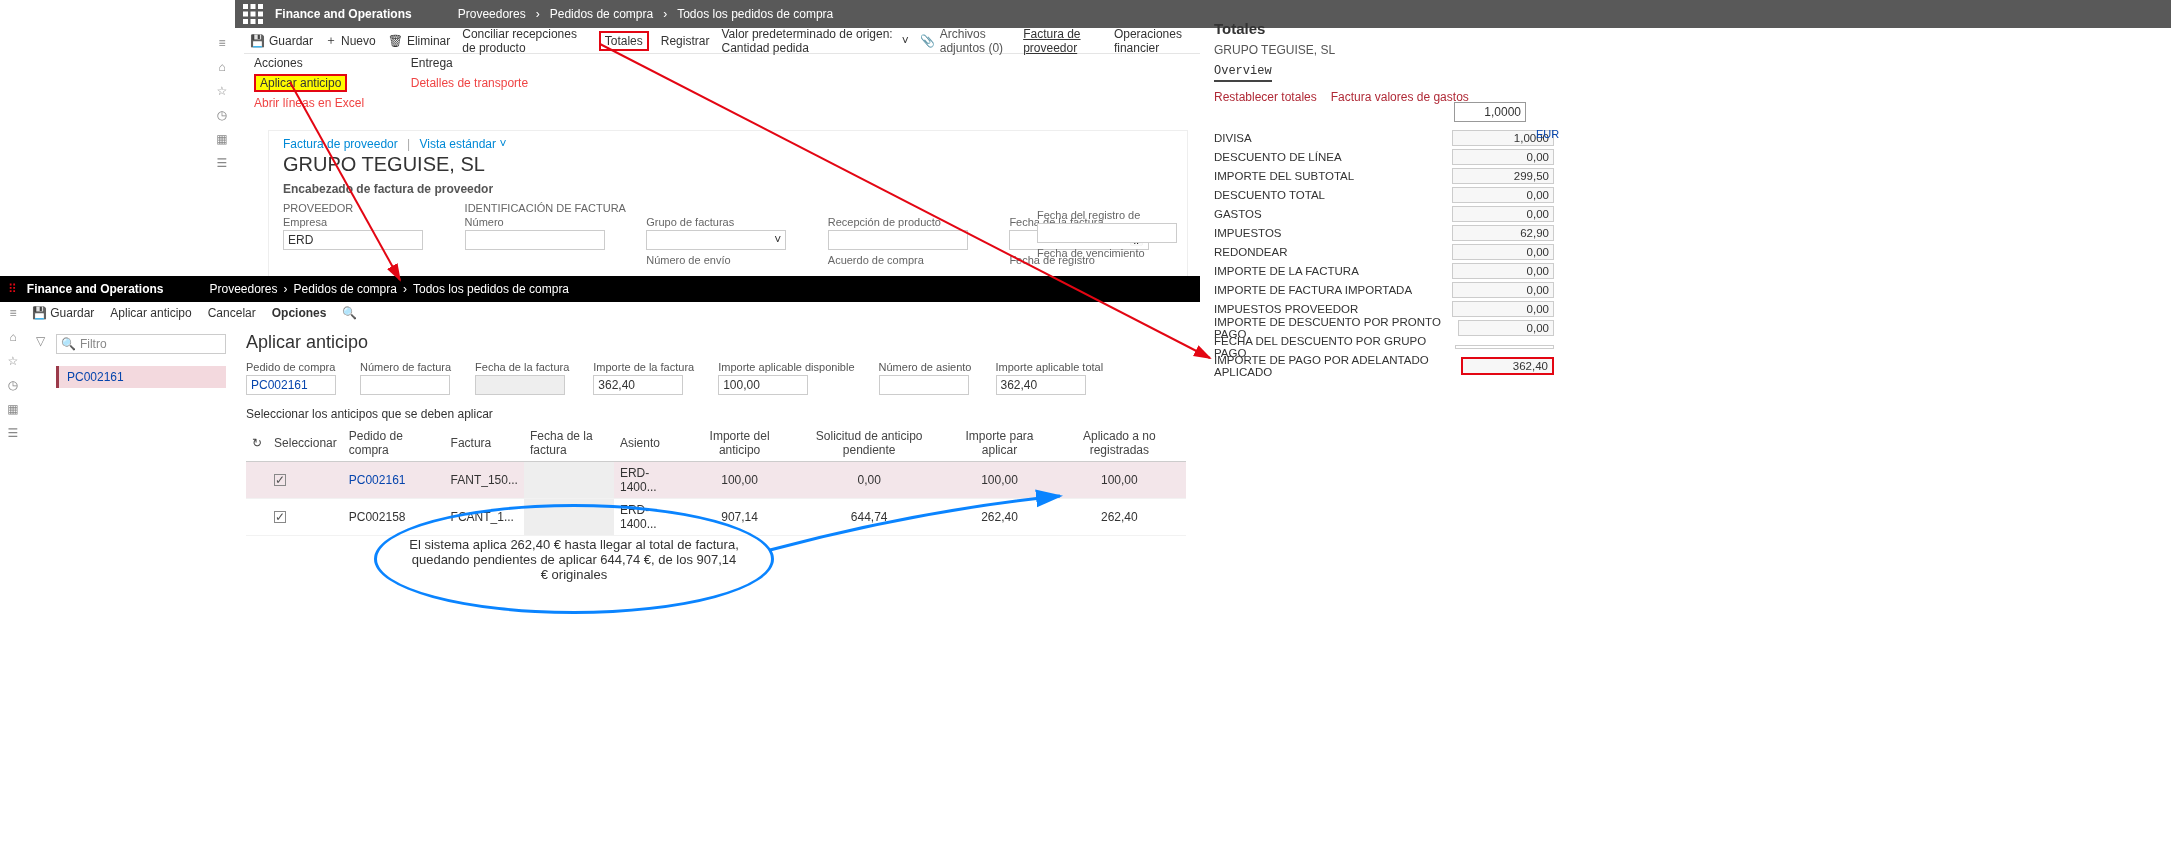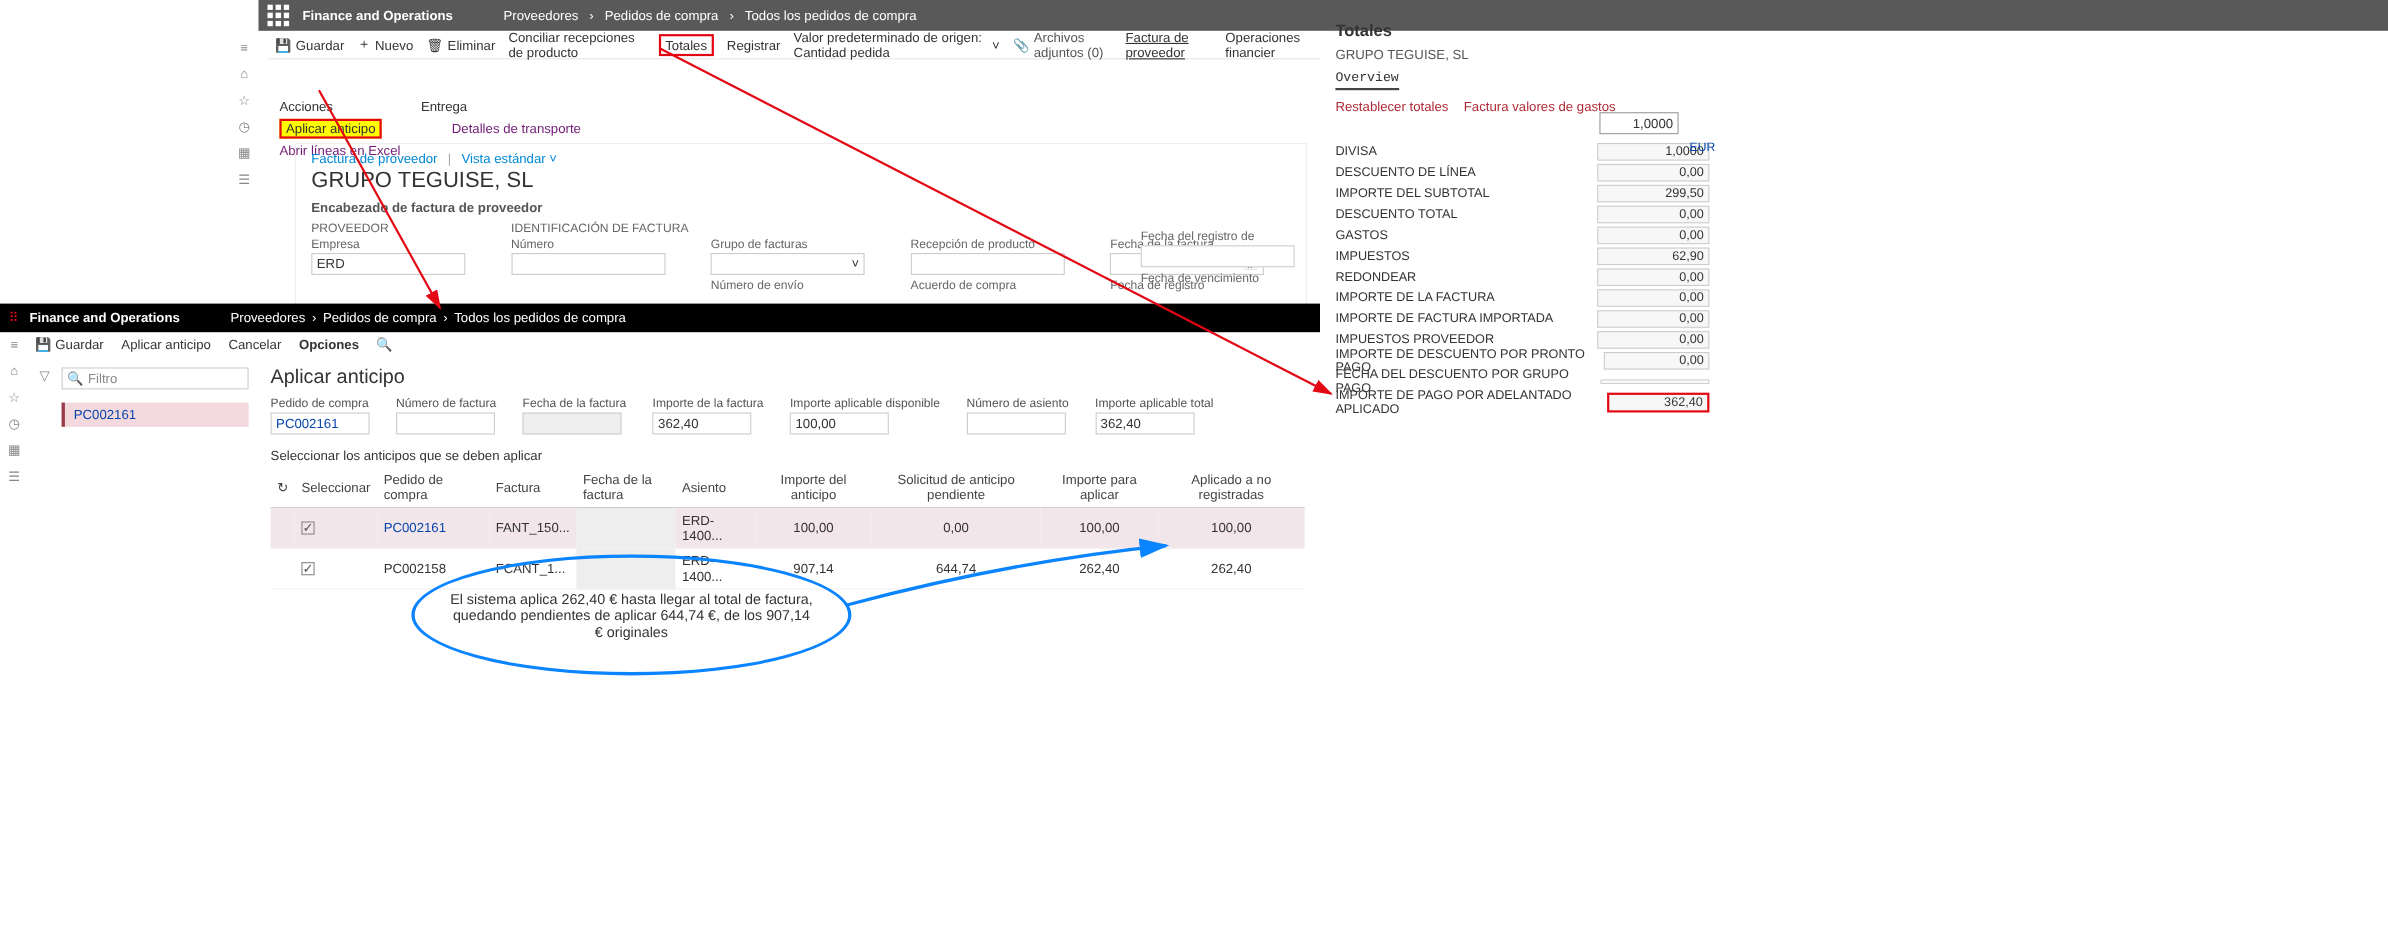--- a/index.html
+++ b/index.html
@@ -9,24 +9,24 @@
   .top-header .title { font-weight: 600; margin-right: 40px; }
   .top-header .crumb { margin: 0 6px; }
   .top-header .caret { margin: 0 4px; }
   .left-rail { position: absolute; top: 0; left: 210px; width: 24px; height: 540px; display: flex; flex-direction: column; align-items: center; gap: 10px; padding-top: 36px; color: #888; }
   .action-bar { position: absolute; top: 28px; left: 244px; right: 1000px; height: 26px; display: flex; align-items: center; gap: 12px; border-bottom: 1px solid #e5e5e5; padding: 0 6px; font-size: 12px; color: #333; width: 956px; }
   .action-bar span { display: inline-flex; align-items: center; gap: 4px; }
   .action-bar .hl-red { border: 2px solid #e30613; padding: 1px 4px; }
   .action-bar .link-u { text-decoration: underline; }
   .attach-link { color: #555; }
   .tabs-row { position: absolute; top: 54px; left: 244px; width: 956px; font-size: 12px; }
-  .tabs-row .hdr { display: flex; gap: 80px; padding: 2px 10px; color: #333; margin-top: 34px; }
+  .tabs-row .hdr { display: flex; gap: 108px; padding: 2px 10px; color: #333; }
   .tabs-row .links { padding: 2px 10px; }
   .tabs-row .apply-hl { border: 2px solid #e30613; background: #fffb00; padding: 0 4px; display: inline-block; }
-  .tabs-row .sub { color: #701a75; }
+  .tabs-row .sub { color: #ef4444; }
   .body-card { position: absolute; top: 130px; left: 268px; width: 920px; border: 1px solid #eee; padding: 6px 14px 10px; }
   .body-card .crumbs { color: #0089d6; font-size: 12px; }
   .body-card .crumbs .sep { color: #aaa; margin: 0 6px; }
   .body-card h2 { font-size: 20px; font-weight: 400; margin: 2px 0 6px; }
   .section-title { font-weight: 600; color: #555; margin: 6px 0; }
   .field-grid { display: grid; grid-template-columns: repeat(5, 1fr); gap: 4px 18px; }
   .field label { display: block; color: #666; font-size: 11px; margin-bottom: 2px; }
   .field .inp { border: 1px solid #ccc; height: 20px; width: 140px; padding: 2px 4px; display: flex; justify-content: space-between; align-items: center; background: #fff; }
   .field .inp .cal { color: #888; }
   .black-bar { position: absolute; top: 276px; left: 0; width: 1200px; height: 26px; background: #000; color: #fff; display: flex; align-items: center; padding: 0 8px; }

